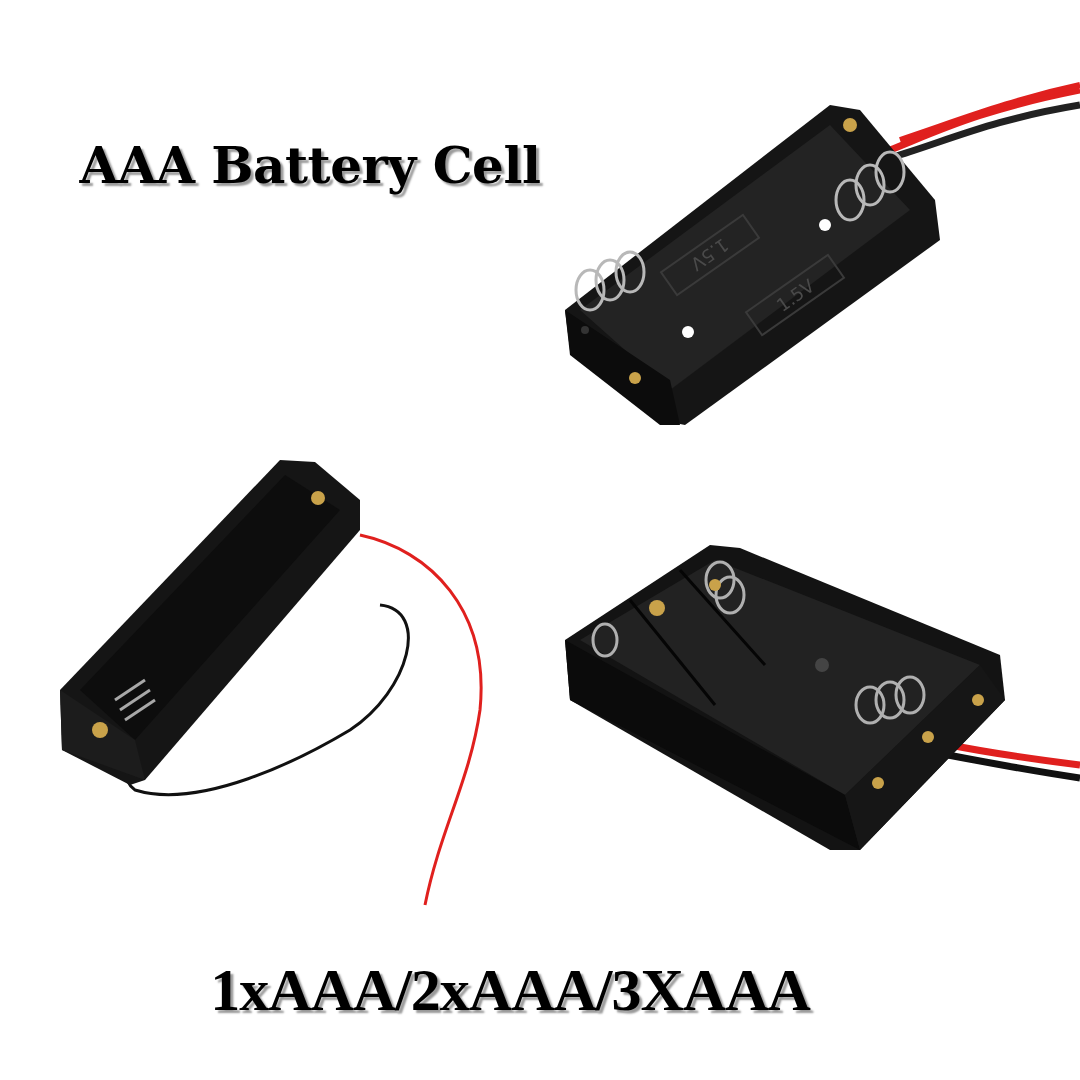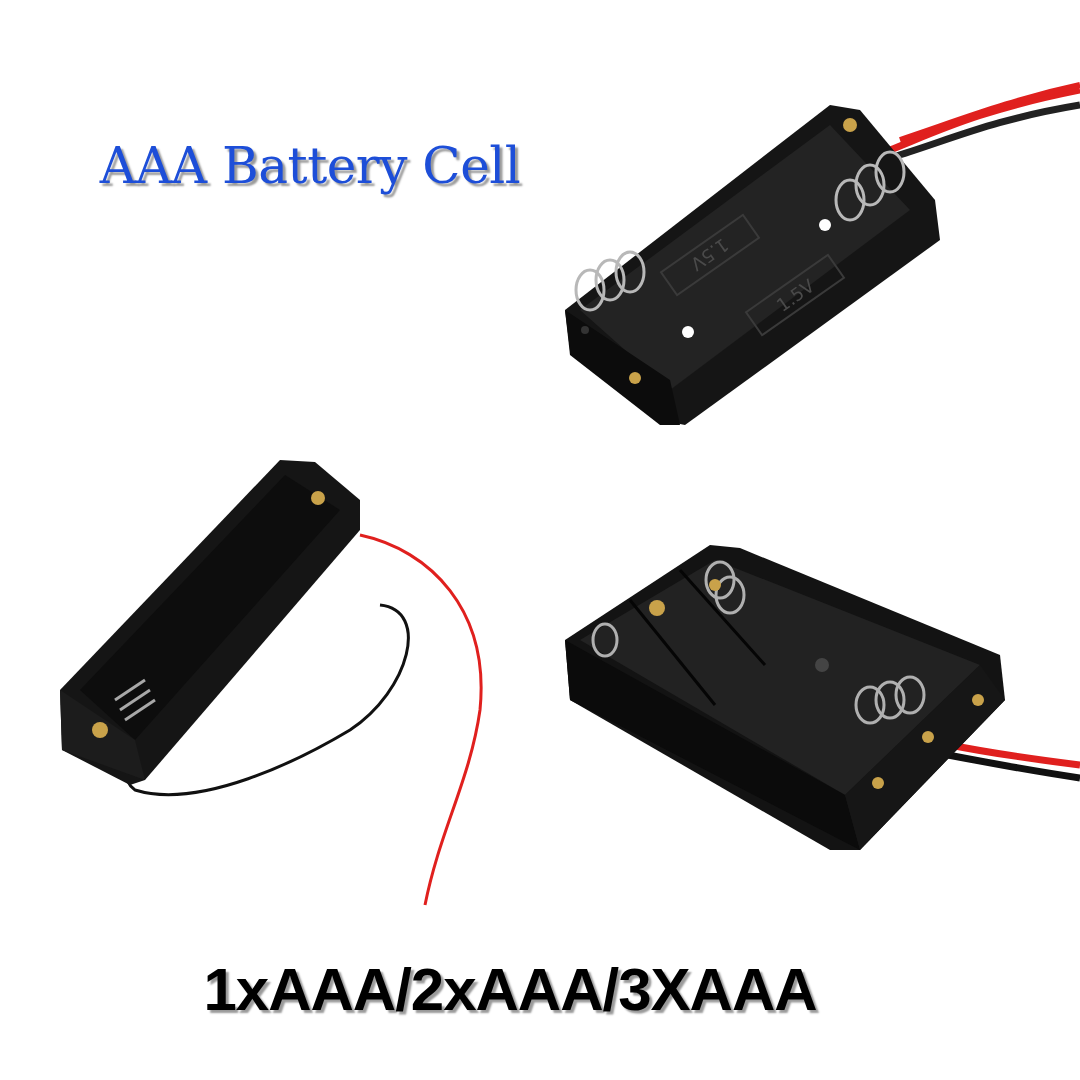--- a/index.html
+++ b/index.html
@@ -2,26 +2,26 @@
 <html><head>
 <meta charset="utf-8">
 <style>
   html, body { margin:0; padding:0; }
   body {
     width:1080px; height:1080px; background:#ffffff; position:relative; overflow:hidden;
     font-family: "DejaVu Serif", serif;
   }
   .title {
     position:absolute; left:40px; top:135px; width:540px; text-align:center;
-    font-family: "DejaVu Serif", serif; font-weight:normal; font-size:50px; line-height:62px;
-    color:#1d4ed8; text-shadow: 3px 3px 2px #9a9a9a; letter-spacing:-0.5px;
+    font-family: "DejaVu Serif", serif; font-weight:bold; font-size:50px; line-height:62px;
+    color:#000000; text-shadow: 3px 3px 2px #9a9a9a; letter-spacing:-0.5px;
   }
   .caption {
     position:absolute; left:120px; top:955px; width:780px; text-align:center;
-    font-family: Liberation Sans, sans-serif; font-weight:bold; font-size:60px; line-height:70px;
+    font-family: Liberation Serif, serif; font-weight:bold; font-size:60px; line-height:70px;
     color:#000; text-shadow: 3px 3px 2px #9a9a9a; letter-spacing:-1px;
   }
   .photo { position:absolute; }
 </style>
 </head>
 <body>
 
 <div class="title">
   <div>AAA Battery Cell</div>
 </div>

